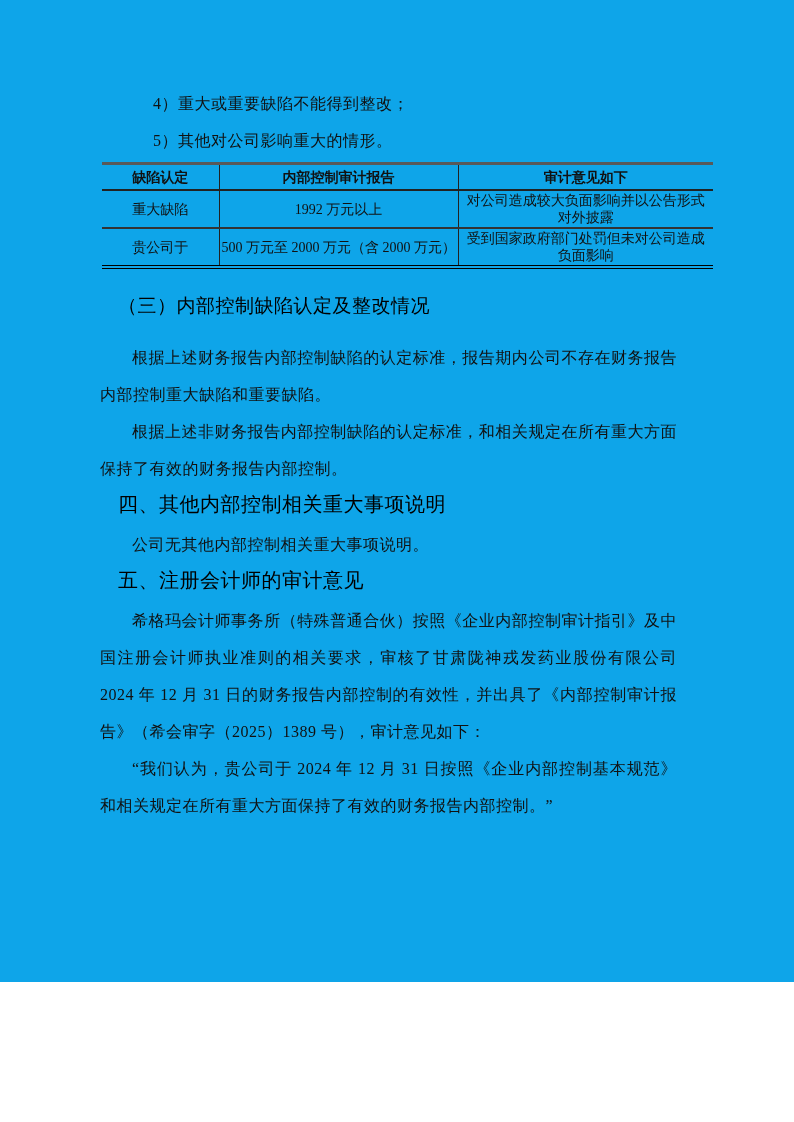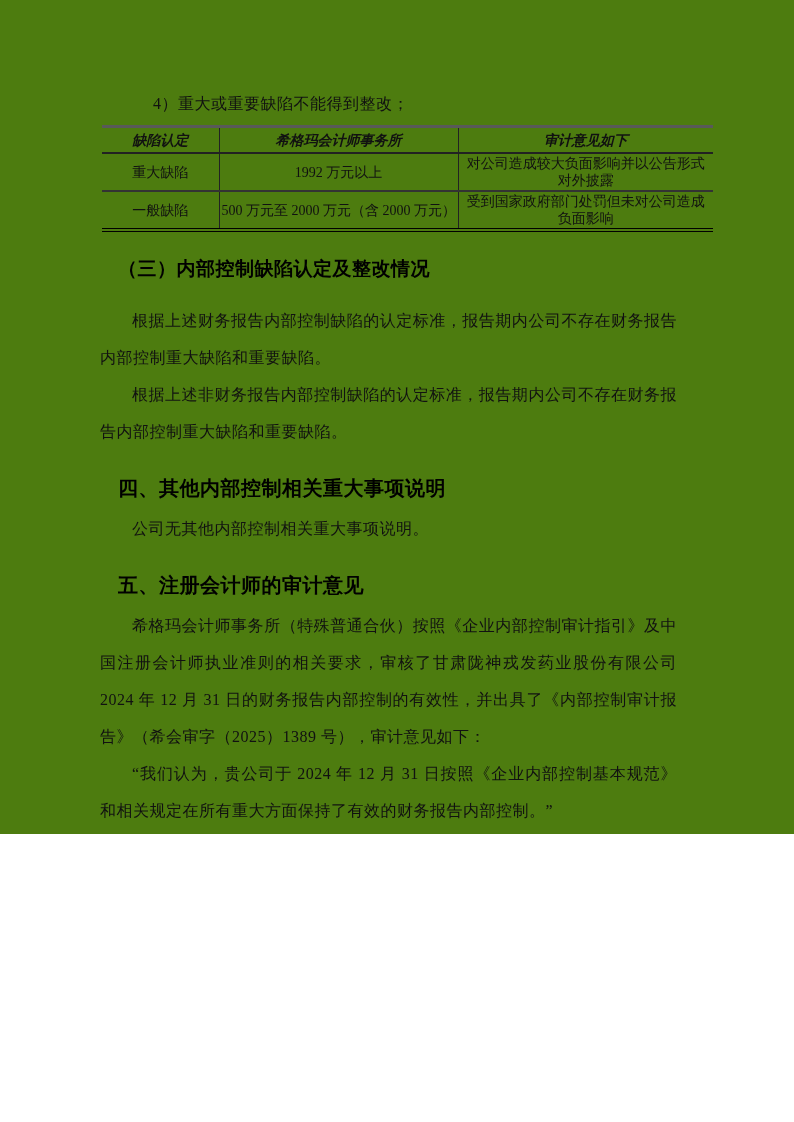--- a/index.html
+++ b/index.html
@@ -1,20 +1,20 @@
 <!DOCTYPE html>
 <html><head>
 <meta charset="utf-8">
 <style>
   html, body { margin: 0; padding: 0; background: #ffffff; }
   .page {
     position: relative;
     width: 794px;
-    height: 834px;
-    background: #4d7c0f;
+    height: 982px;
+    background: #0ea5e9;
     color: #111;
     font-family: "Liberation Serif", "DejaVu Serif", serif;
     overflow: hidden;
   }
   .content {
     position: absolute;
     left: 100px;
     top: 85px;
     width: 577px;
   }
@@ -25,28 +25,28 @@
     text-align: justify;
     margin: 0;
   }
   .list-item { padding-left: 53px; }
   .quant-label { padding-left: 48px; }
   .para { text-indent: 2em; }
   .sub-item { padding-left: 42px; }
 
   h2, h3 {
     font-family: "Liberation Sans", "DejaVu Sans", sans-serif;
-    font-weight: 700;
+    font-weight: 400;
     color: #000;
     margin: 0;
     padding-left: 18px;
     letter-spacing: 0.5px;
   }
   .h-sect3 { font-size: 19px; line-height: 26px; margin-top: 24px; margin-bottom: 20px; }
-  .h-sect  { font-size: 20px; line-height: 27px; margin-top: 25px; margin-bottom: 8px; }
+  .h-sect  { font-size: 20px; line-height: 27px; margin-top: 4px; margin-bottom: 8px; }
 
   table.defect {
     border-collapse: collapse;
     table-layout: fixed;
     width: 611px;
     margin-left: 2px;
     margin-top: 3px;
     border-top: 3px solid #595959;
     border-bottom: 4px double #000;
     font-size: 14px;
@@ -55,21 +55,20 @@
   table.defect col.c1 { width: 117px; }
   table.defect col.c2 { width: 239px; }
   table.defect col.c3 { width: 255px; }
   table.defect th {
     font-family: "Liberation Sans", "DejaVu Sans", sans-serif;
     font-weight: 700;
     border-bottom: 2px solid #222;
     padding: 4px 2px 3px 2px;
     text-align: center;
     vertical-align: middle;
-    font-style: italic;
   }
   table.defect td {
     border-bottom: 2px solid #333;
     padding: 1px 2px;
     text-align: center;
     vertical-align: middle;
     height: 34px;
   }
   table.defect tr > *:not(:last-child) { border-right: 1px solid #222; }
   table.defect td.nowrap { white-space: nowrap; }
@@ -87,52 +86,53 @@
     text-decoration: underline;
   }
 </style>
 </head>
 <body>
 
 <div class="page">
   <div class="content">
 
     <p class="body-text list-item">4）重大或重要缺陷不能得到整改；</p>
+    <p class="body-text list-item">5）其他对公司影响重大的情形。</p>
 
     <table class="defect">
       <colgroup>
           <col class="c1">
           <col class="c2">
           <col class="c3">
         </colgroup>
       <thead>
         <tr>
           <th>缺陷认定</th>
-          <th>希格玛会计师事务所</th>
+          <th>内部控制审计报告</th>
           <th>审计意见如下</th>
         </tr>
       </thead>
       <tbody>
         <tr>
           <td>重大缺陷</td>
           <td class="nowrap">1992 万元以上</td>
           <td>对公司造成较大负面影响并以公告形式对外披露</td>
         </tr>
         <tr>
-          <td>一般缺陷</td>
+          <td>贵公司于</td>
           <td class="nowrap">500 万元至 2000 万元（含 2000 万元）</td>
           <td>受到国家政府部门处罚但未对公司造成负面影响</td>
         </tr>
       </tbody>
     </table>
 
     <h3 class="h-sect3">（三）内部控制缺陷认定及整改情况</h3>
 
     <p class="body-text para">根据上述财务报告内部控制缺陷的认定标准，报告期内公司不存在财务报告内部控制重大缺陷和重要缺陷。</p>
-    <p class="body-text para">根据上述非财务报告内部控制缺陷的认定标准，报告期内公司不存在财务报告内部控制重大缺陷和重要缺陷。</p>
+    <p class="body-text para">根据上述非财务报告内部控制缺陷的认定标准，和相关规定在所有重大方面保持了有效的财务报告内部控制。</p>
 
     <h2 class="h-sect">四、其他内部控制相关重大事项说明</h2>
     <p class="body-text para">公司无其他内部控制相关重大事项说明。</p>
 
     <h2 class="h-sect">五、注册会计师的审计意见</h2>
     <p class="body-text para">希格玛会计师事务所（特殊普通合伙）按照《企业内部控制审计指引》及中国注册会计师执业准则的相关要求，审核了甘肃陇神戎发药业股份有限公司 2024 年 12 月 31 日的财务报告内部控制的有效性，并出具了《内部控制审计报告》（希会审字（2025）1389 号），审计意见如下：</p>
     <p class="body-text para">“我们认为，贵公司于 2024 年 12 月 31 日按照《企业内部控制基本规范》和相关规定在所有重大方面保持了有效的财务报告内部控制。”</p>
 
   </div>
 

